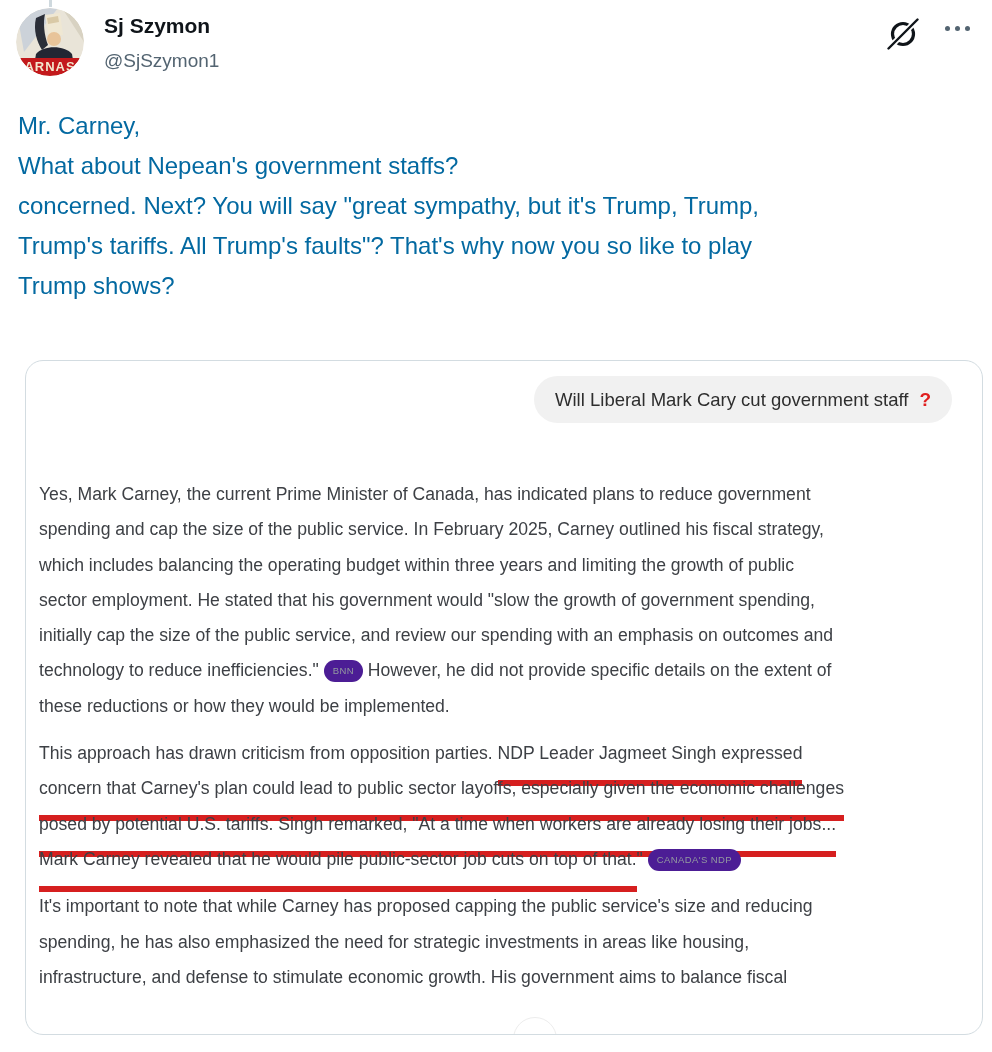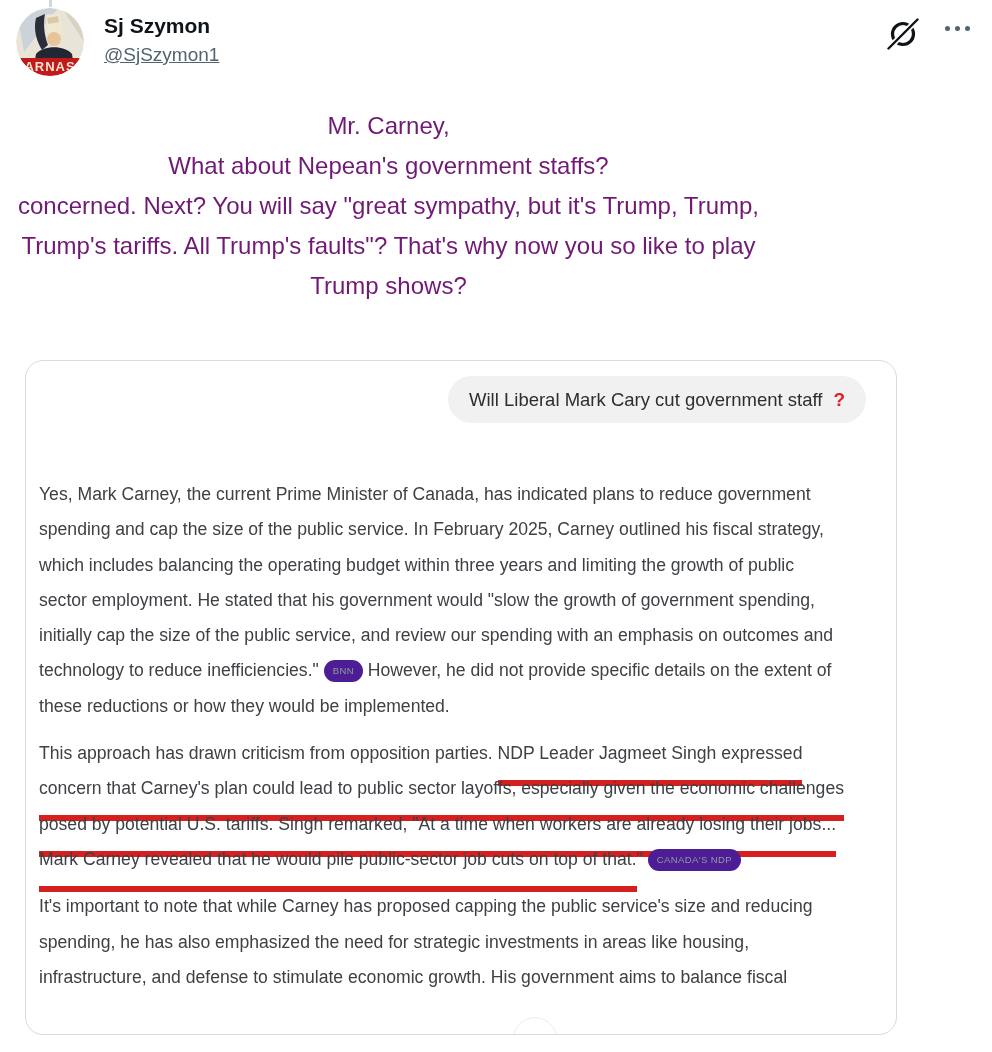--- a/index.html
+++ b/index.html
@@ -9,33 +9,33 @@
     -webkit-font-smoothing:antialiased;
   }
   
   .thread-line{position:absolute;left:49px;top:0;width:3px;height:7px;background:#cfd9de;}
 
   
   .header{position:absolute;left:16px;top:8px;width:960px;display:flex;align-items:flex-start;}
   .avatar{width:68px;height:68px;border-radius:50%;overflow:hidden;flex:0 0 auto;cursor:pointer;}
   .id-block{margin-left:20px;padding-top:5px;}
   .display-name{font-size:21px;font-weight:bold;color:#0f1419;line-height:26px;}
-  .handle{font-size:19px;color:#536471;line-height:24px;margin-top:4px;text-decoration:underline;}
+  .handle{font-size:19px;color:#536471;line-height:24px;margin-top:10px;}
   .header-spacer{flex:1;}
   .grok-btn{margin-top:10px;margin-right:26px;cursor:pointer;}
   .more-btn{margin-top:18px;margin-right:6px;display:flex;gap:5px;cursor:pointer;}
   .more-btn i{width:5px;height:5px;border-radius:50%;background:#536471;display:block;}
 
   
-  .tweet-text{position:absolute;left:18px;top:106px;color:#701a75;text-align:center;}
+  .tweet-text{position:absolute;left:18px;top:106px;color:#0369a1;}
   .tweet-line{font-size:24px;line-height:40px;white-space:nowrap;}
 
   
   .card{
-    position:absolute;left:25px;top:360px;width:872px;height:675px;
+    position:absolute;left:25px;top:360px;width:958px;height:675px;
     border:1.5px solid #d3dce1;border-radius:18px;background:#fff;overflow:hidden;
     box-sizing:border-box;cursor:pointer;
   }
   .bubble{
     position:absolute;top:15px;right:30px;height:47px;background:#f1f1f1;
     border-radius:24px;display:inline-flex;align-items:center;padding:0 21px;
     font-size:18.5px;color:#2e2e2e;white-space:nowrap;
   }
   .bubble .qmark{color:#e01f1f;font-weight:bold;margin-left:11px;font-size:19px;}
 

